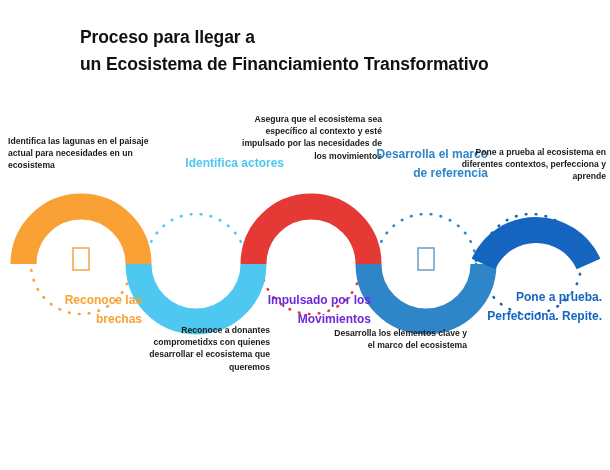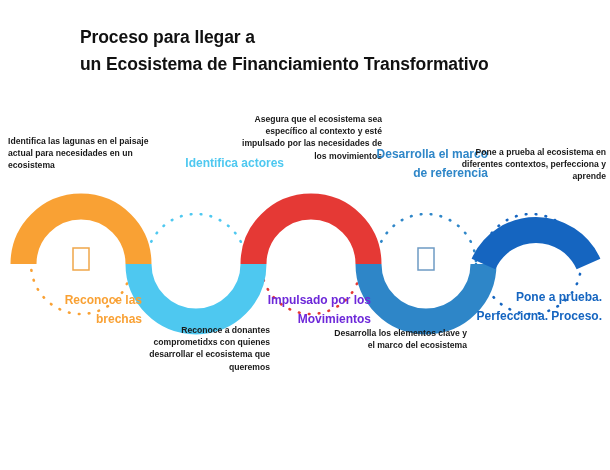--- a/index.html
+++ b/index.html
@@ -113,15 +113,15 @@
   <div class="tx stage-label c-ltblue" style="left:137px; top:154px; width:118px;margin-left:29px;">Identifica actores</div>
   <div class="tx caption" style="left:130px; top:324px; width:140px;">Reconoce a donantes comprometidxs con quienes desarrollar el ecosistema que queremos</div>
 
   <div class="tx caption" style="left:236px; top:113px; width:146px;">Asegura que el ecosistema sea específico al contexto y esté impulsado por las necesidades de los movimientos</div>
   <div class="tx stage-label c-red" style="left:253px; top:291px; width:118px;">Impulsado por los Movimientos</div>
 
   <div class="tx stage-label c-mdblue" style="left:362px; top:145px; width:126px;">Desarrolla el marco de referencia</div>
   <div class="tx caption" style="left:331px; top:327px; width:136px;">Desarrolla los elementos clave y el marco del ecosistema</div>
 
   <div class="tx caption" style="left:450px; top:146px; width:156px;">Pone a prueba al ecosistema en diferentes contextos, perfecciona y aprende</div>
-  <div class="tx stage-label c-dkblue" style="left:460px; top:288px; width:142px;">Pone a prueba. Perfecciona. Proceso.</div>
+  <div class="tx stage-label c-dkblue" style="left:460px; top:288px; width:142px;">Pone a prueba. Perfecciona. Repite.</div>
 
 </div>
 
 </body></html>

